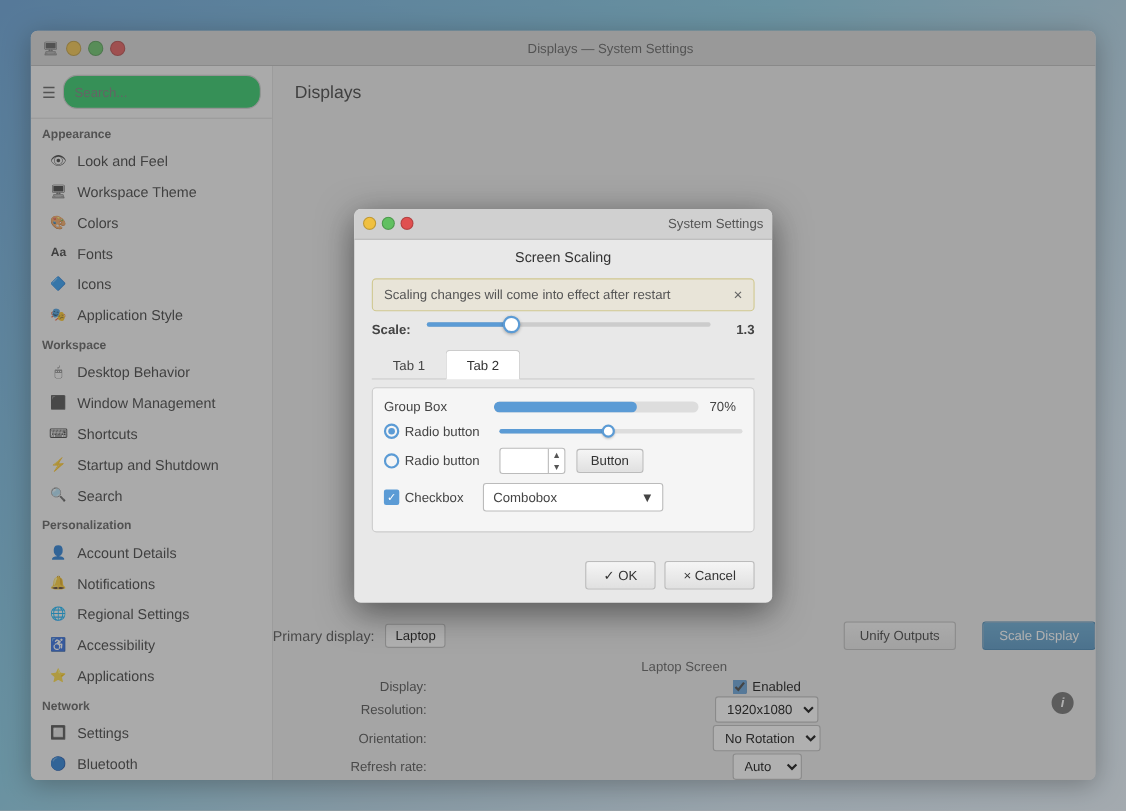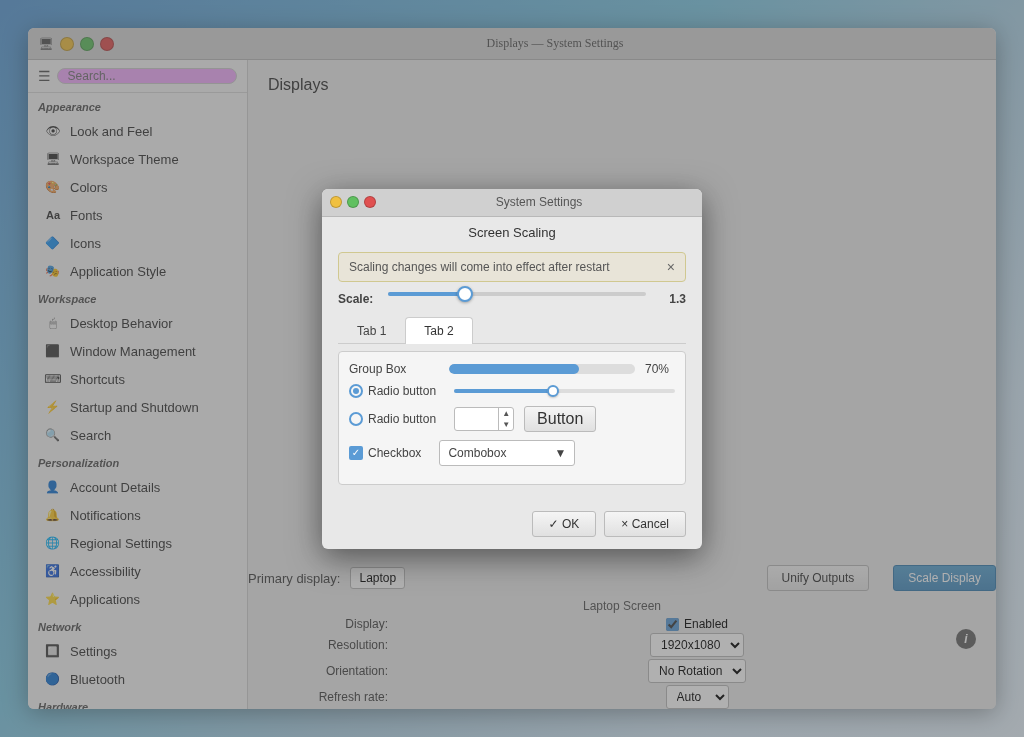--- a/index.html
+++ b/index.html
@@ -67,21 +67,20 @@
       color: transparent;
     }
     .title-btn-min { background: #f0c040; }
     .title-btn-max { background: #60c060; }
     .title-btn-close { background: #e05050; }
     .title-bar-title {
       flex: 1;
       text-align: center;
       font-size: 12px;
       color: #555;
-      font-family: Liberation Serif, serif;
     }
 
     
     .content-area {
       display: flex;
       flex: 1;
       overflow: hidden;
     }
 
     
@@ -101,34 +100,33 @@
       align-items: center;
       gap: 6px;
     }
     .hamburger-icon {
       font-size: 14px;
       color: #555;
       cursor: pointer;
     }
     .search-box {
       flex: 1;
-      height: 16px;
+      height: 31px;
       border: 1px solid #ccc;
       border-radius: 13px;
       padding: 0 10px;
       font-size: 12px;
-      background: #f0abfc;
+      background: #22c55e;
       color: #555;
     }
     .sidebar-section-label {
       padding: 8px 10px 4px 10px;
       font-size: 11px;
       font-weight: bold;
       color: #555;
-      font-style: italic;
     }
     .sidebar-item {
       display: flex;
       align-items: center;
       padding: 5px 10px 5px 16px;
       cursor: pointer;
       gap: 8px;
       color: #333;
       font-size: 13px;
     }
@@ -313,21 +311,21 @@
       align-items: center;
       justify-content: center;
       font-size: 8px;
       color: transparent;
     }
     .dialog-btn-min { background: #f0c040; }
     .dialog-btn-max { background: #60c060; }
     .dialog-btn-close { background: #e05050; }
     .dialog-title-text {
       flex: 1;
-      text-align: center;
+      text-align: right;
       font-size: 12px;
       color: #555;
     }
     .dialog-subtitle {
       text-align: center;
       padding: 8px 16px 4px;
       font-size: 13px;
       color: #333;
     }
     .dialog-body {
@@ -507,21 +505,21 @@
       cursor: pointer;
       color: #555;
       padding: 0 3px;
     }
     .demo-btn {
       padding: 3px 12px;
       border: 1px solid #bbb;
       border-radius: 3px;
       background: linear-gradient(to bottom, #f5f5f5, #e0e0e0);
       cursor: pointer;
-      font-size: 16px;
+      font-size: 12px;
       color: #333;
       text-align: right;
     }
     .demo-checkbox {
       display: flex;
       align-items: center;
       gap: 5px;
       font-size: 12px;
       color: #444;
     }
@@ -531,21 +529,21 @@
       border: 2px solid #5b9bd5;
       border-radius: 2px;
       background: #5b9bd5;
       display: flex;
       align-items: center;
       justify-content: center;
       color: white;
       font-size: 10px;
     }
     .combobox-demo {
-      width: 136px;
+      width: 164px;
       height: 26px;
       border: 1px solid #bbb;
       border-radius: 3px;
       background: white;
       display: flex;
       align-items: center;
       padding: 0 8px;
       font-size: 12px;
       color: #444;
       justify-content: space-between;

